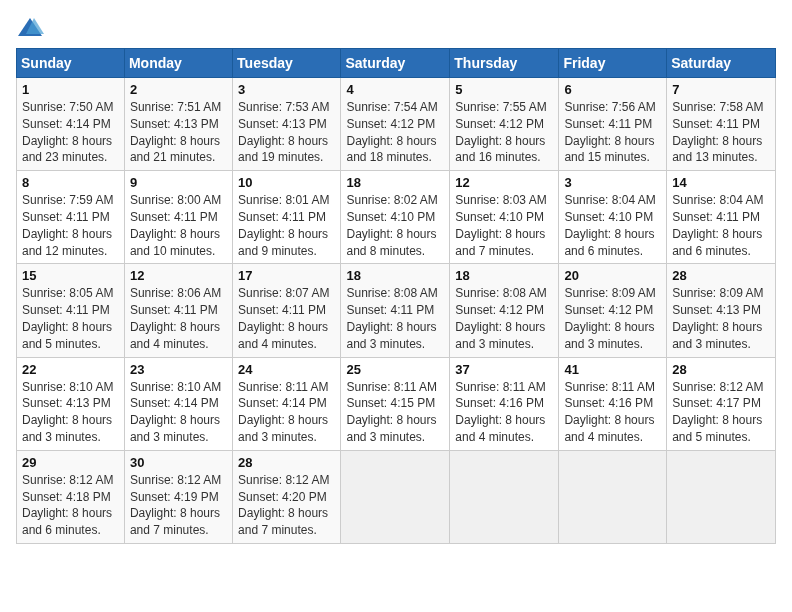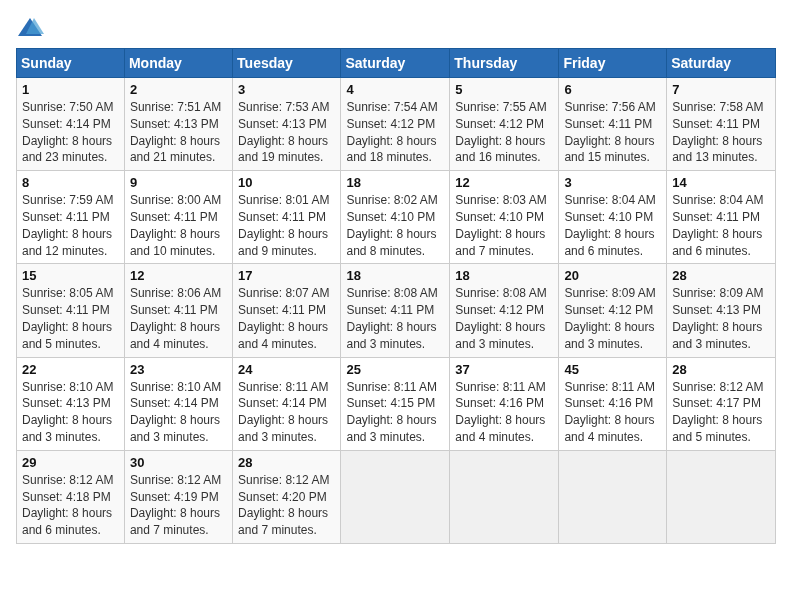--- a/index.html
+++ b/index.html
@@ -216,21 +216,21 @@
         </td>
         <td>
           <span class="day-num">25</span>
           <div class="day-info">Sunrise: 8:11 AM<br>Sunset: 4:15 PM<br>Daylight: 8 hours and 3 minutes.</div>
         </td>
         <td>
           <span class="day-num">37</span>
           <div class="day-info">Sunrise: 8:11 AM<br>Sunset: 4:16 PM<br>Daylight: 8 hours and 4 minutes.</div>
         </td>
         <td>
-          <span class="day-num">45</span>
+          <span class="day-num">41</span>
           <div class="day-info">Sunrise: 8:11 AM<br>Sunset: 4:16 PM<br>Daylight: 8 hours and 4 minutes.</div>
         </td>
         <td>
           <span class="day-num">28</span>
           <div class="day-info">Sunrise: 8:12 AM<br>Sunset: 4:17 PM<br>Daylight: 8 hours and 5 minutes.</div>
         </td>
       </tr>
       <tr>
         <td>
           <span class="day-num">29</span>

